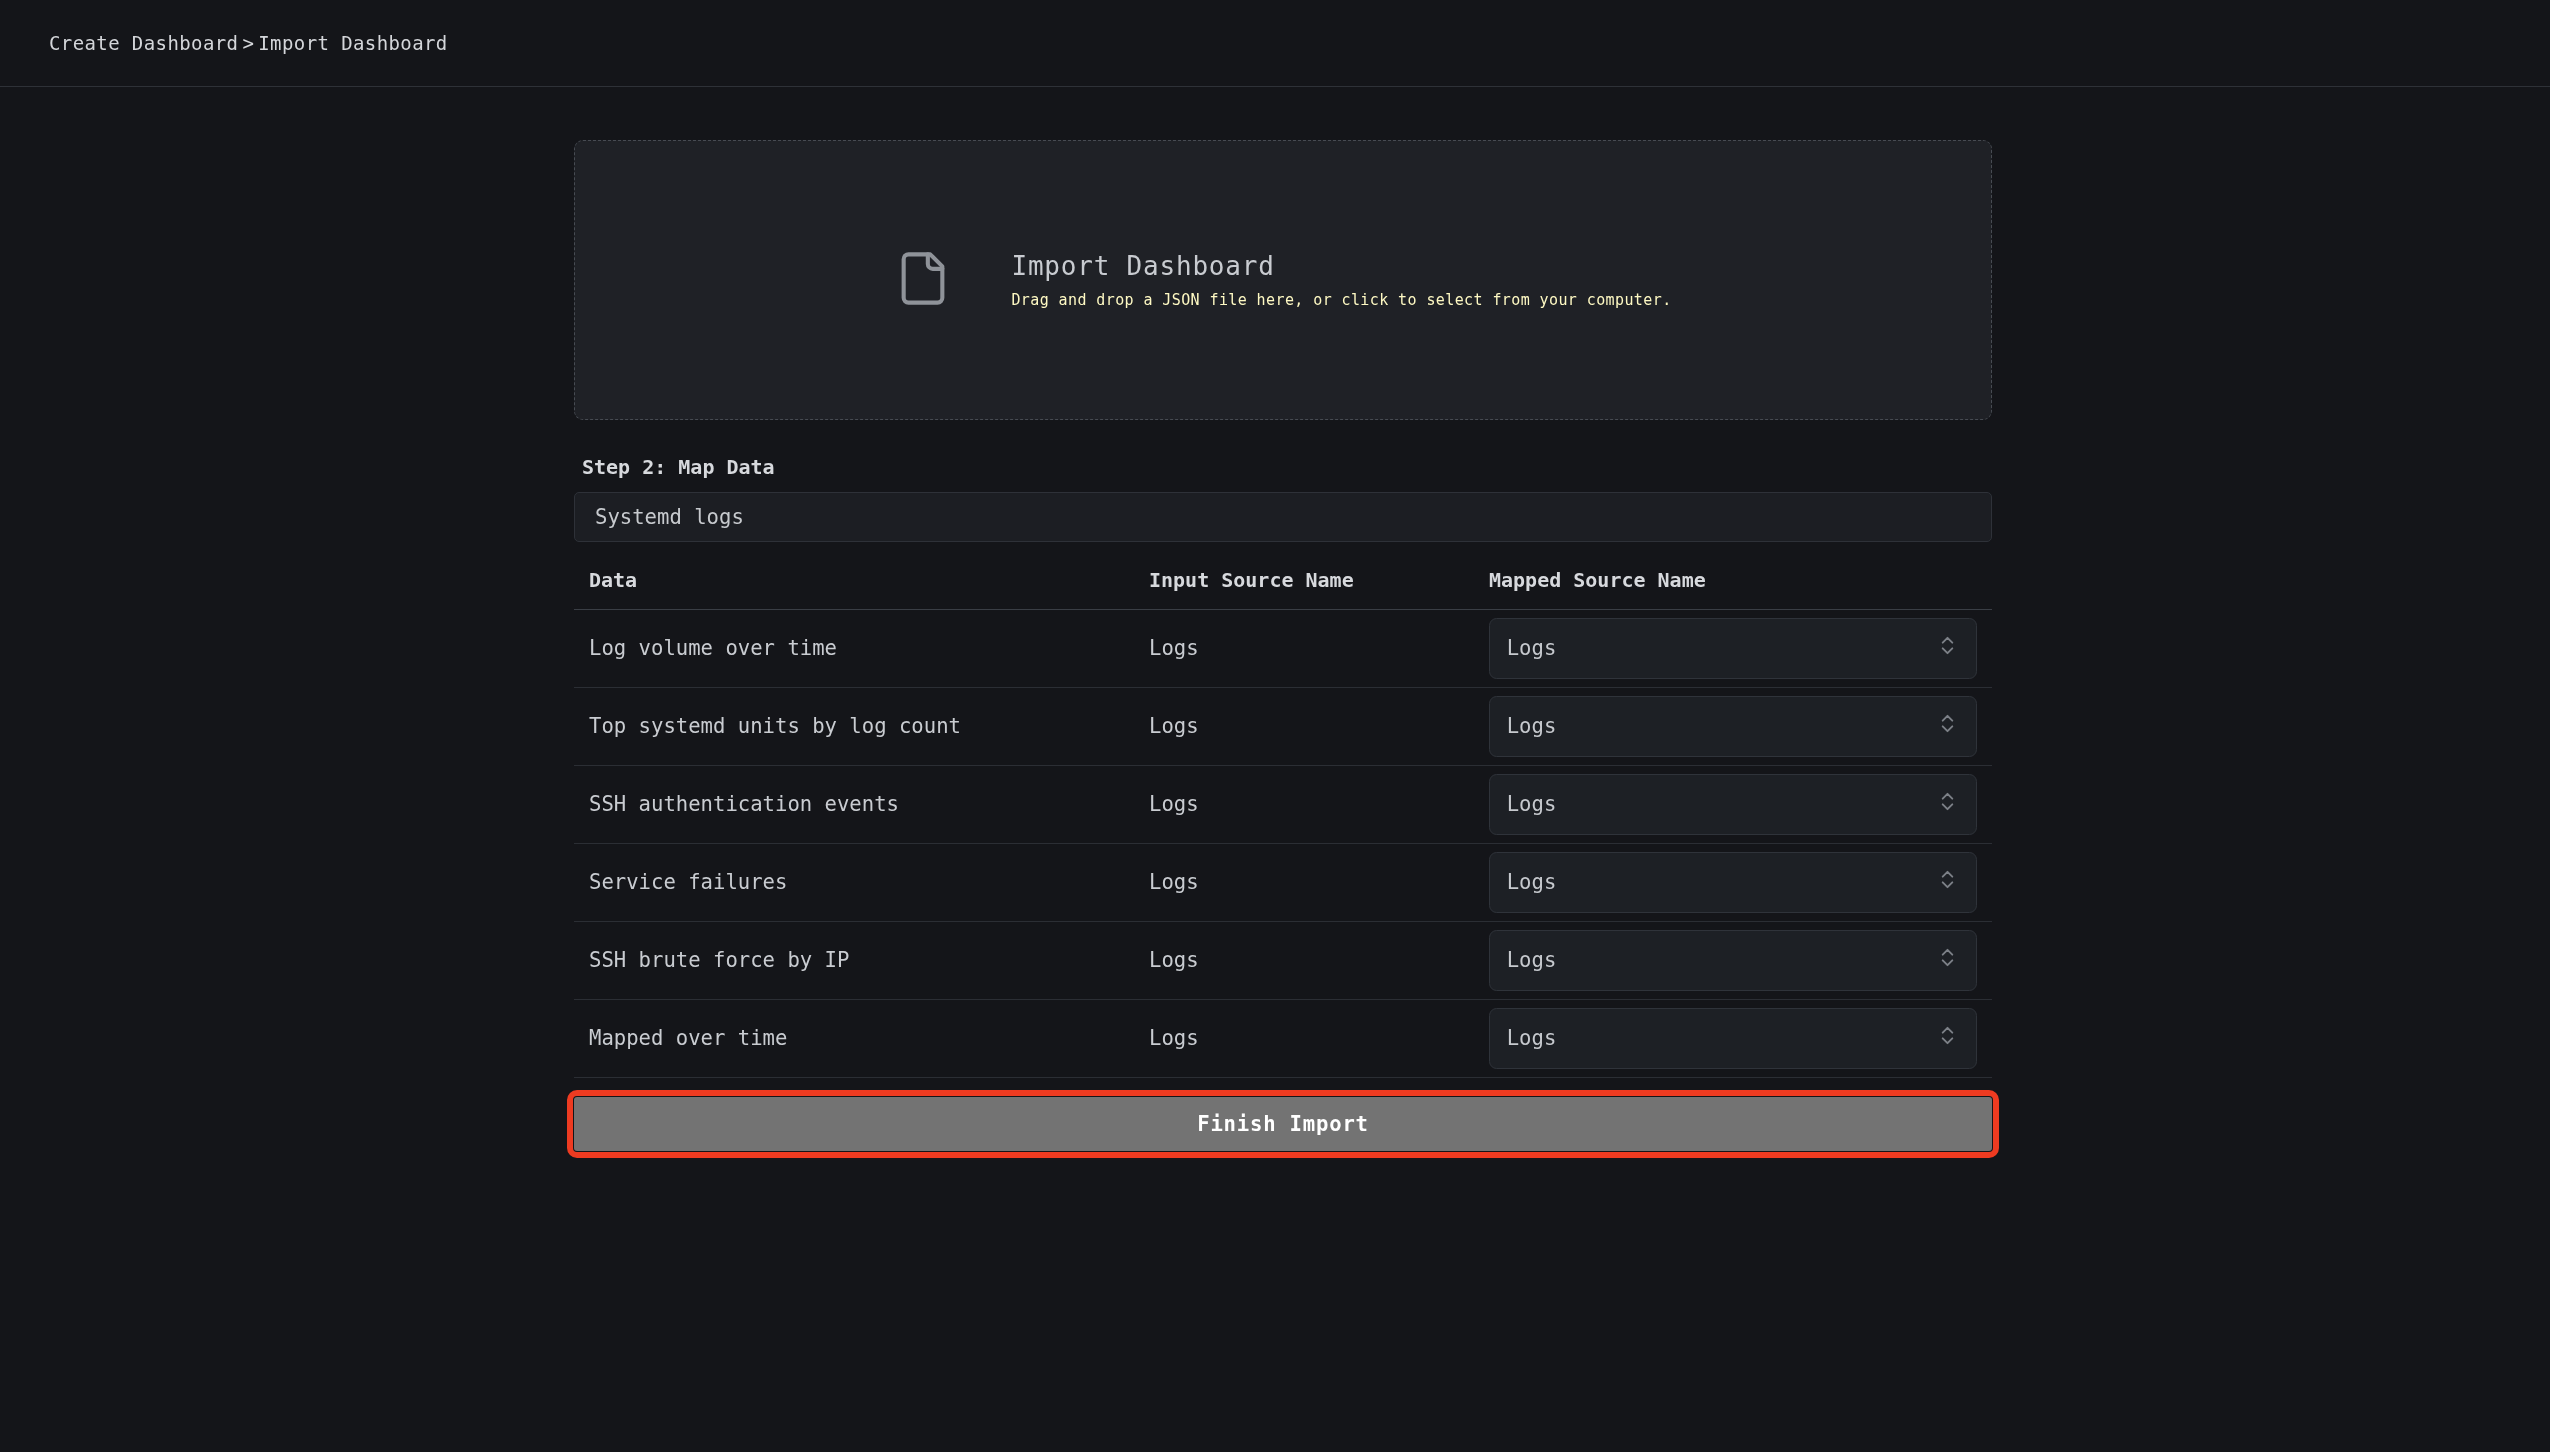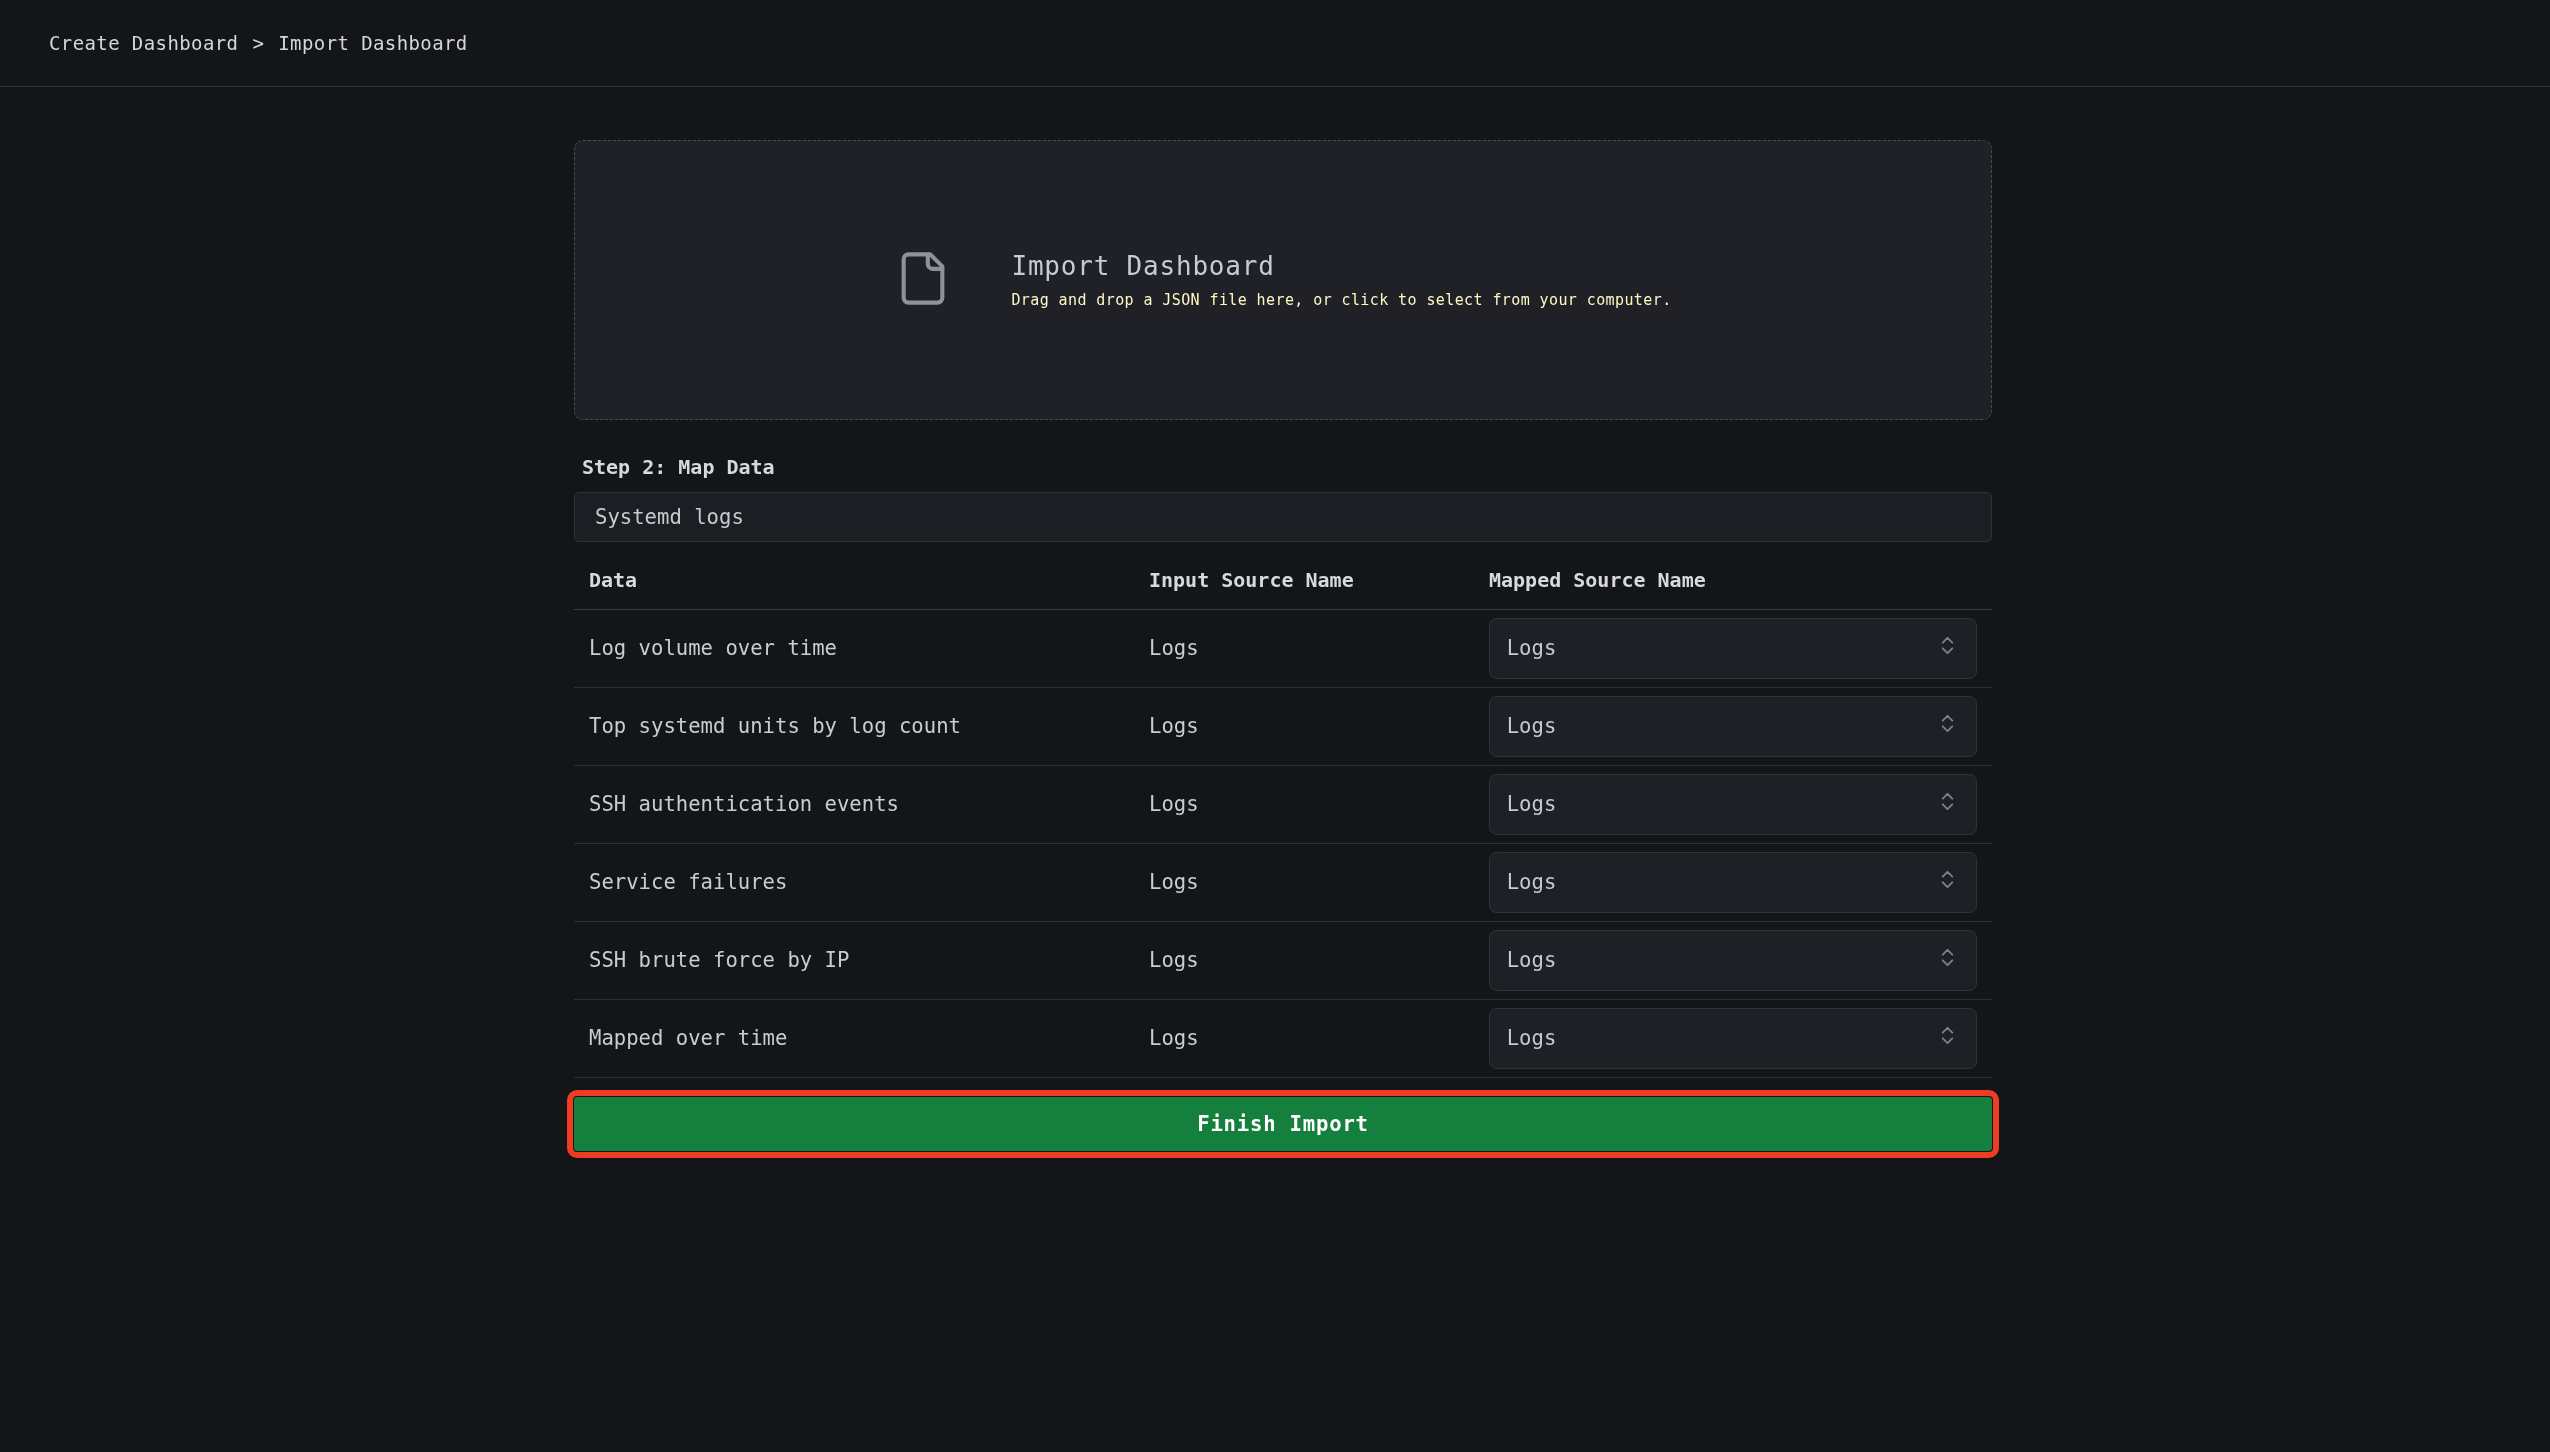--- a/index.html
+++ b/index.html
@@ -17,21 +17,21 @@
     align-items: center;
     padding-left: 49px;
     border-bottom: 1.5px solid #2e3137;
     background: #141519;
   }
   .breadcrumb {
     font-size: 19px;
     color: #d4d6da;
     letter-spacing: 0.4px;
     display: flex;
-    gap: 14px;
+    gap: 4px;
     white-space: pre;
   }
   .crumb-link { cursor: pointer; }
 
   
   .container {
     width: 1418px;
     margin-left: 574px;
   }
 
@@ -125,21 +125,21 @@
     color: #c6c9ce;
   }
   .select .chevrons { color: #7c8087; flex: 0 0 auto; }
 
   
   .finish-btn {
     display: block;
     margin-top: 19px;
     width: 100%;
     height: 54px;
-    background: #15803d;
+    background: #737373;
     border: none;
     border-radius: 3px;
     color: #ffffff;
     font-family: inherit;
     font-size: 20.6px;
     font-weight: bold;
     letter-spacing: 0.8px;
     cursor: pointer;
     outline: 6px solid #ee3b21; 
     outline-offset: 1.5px;

